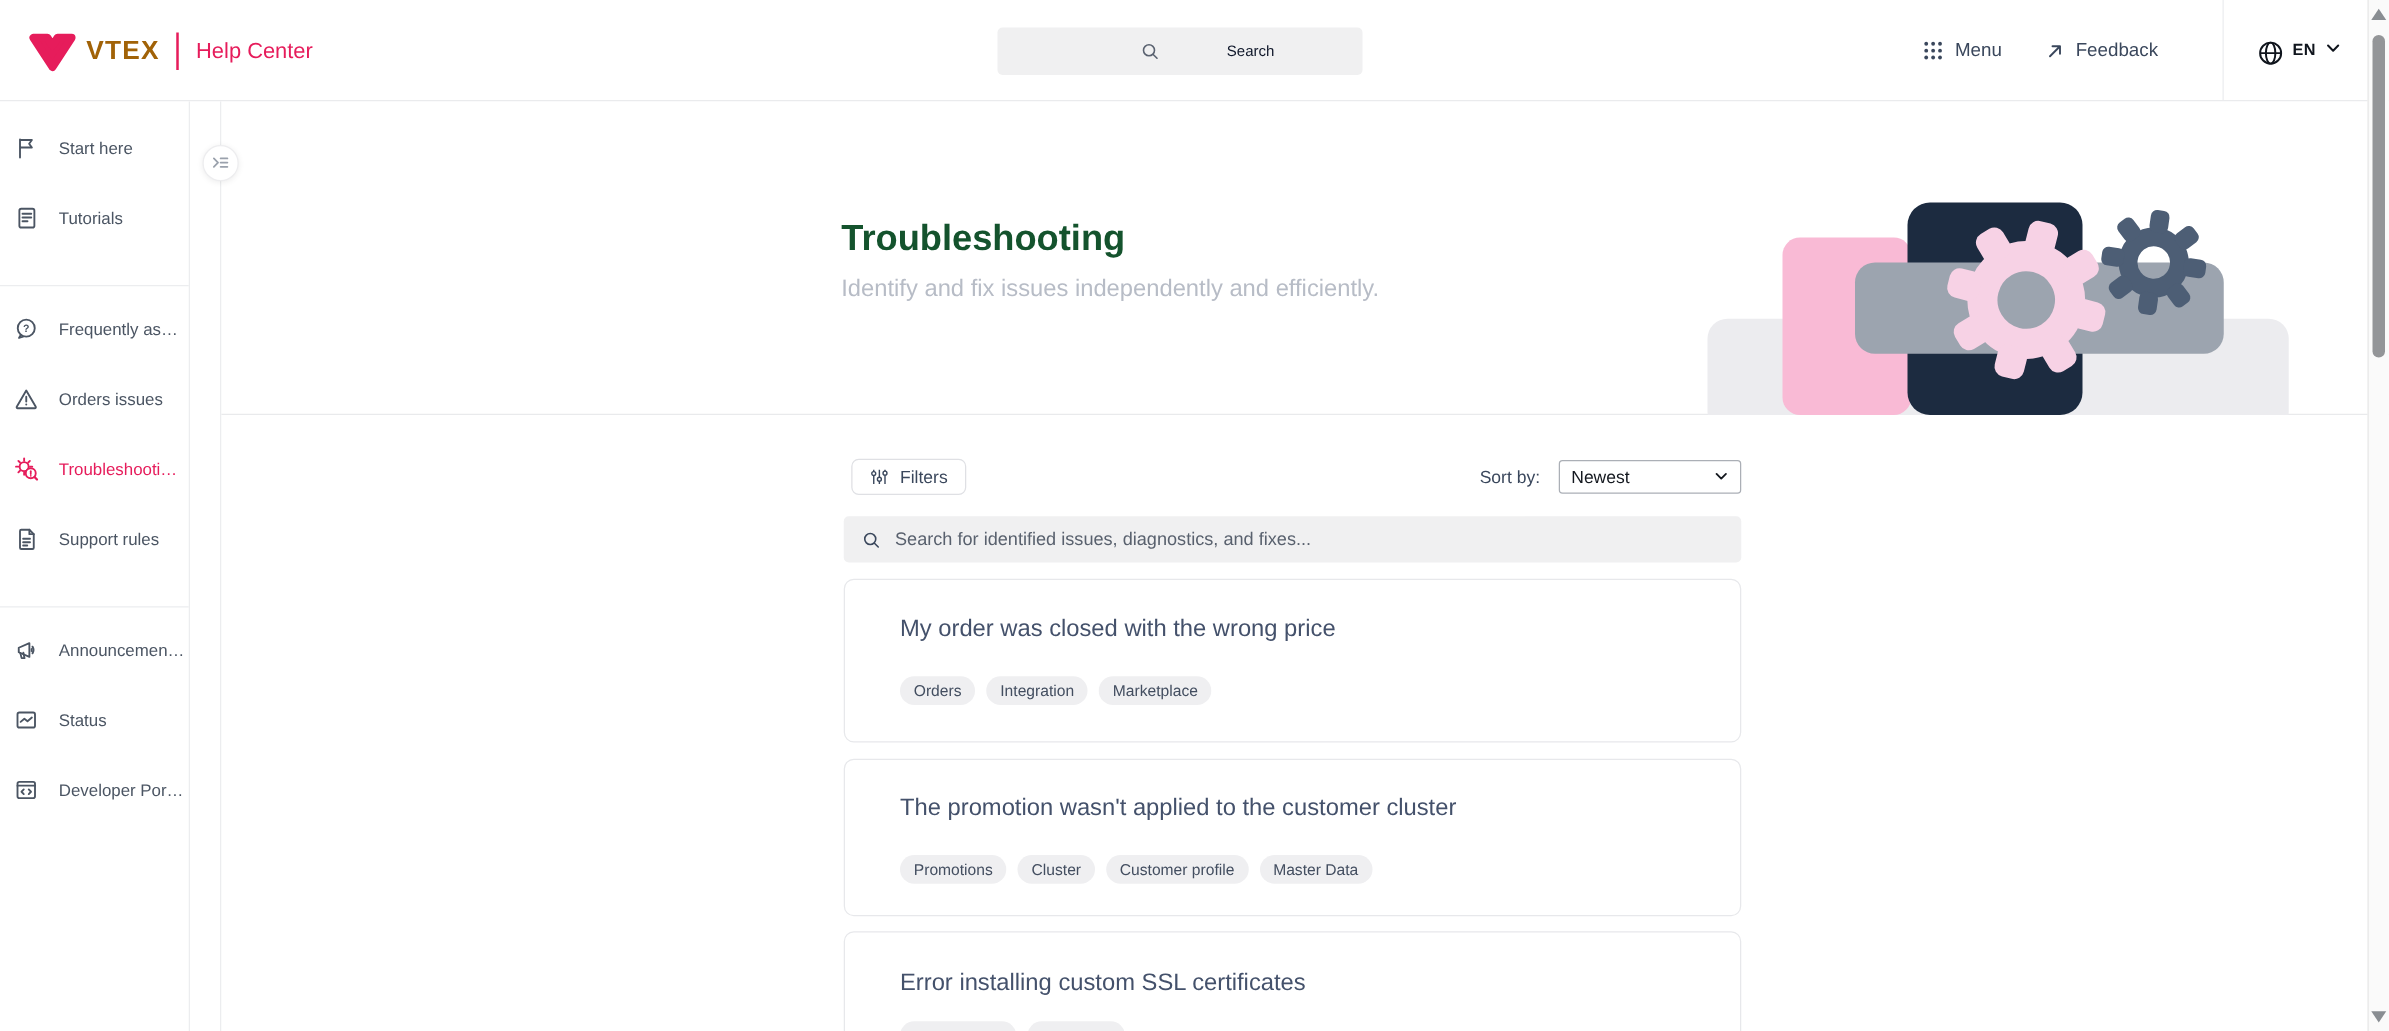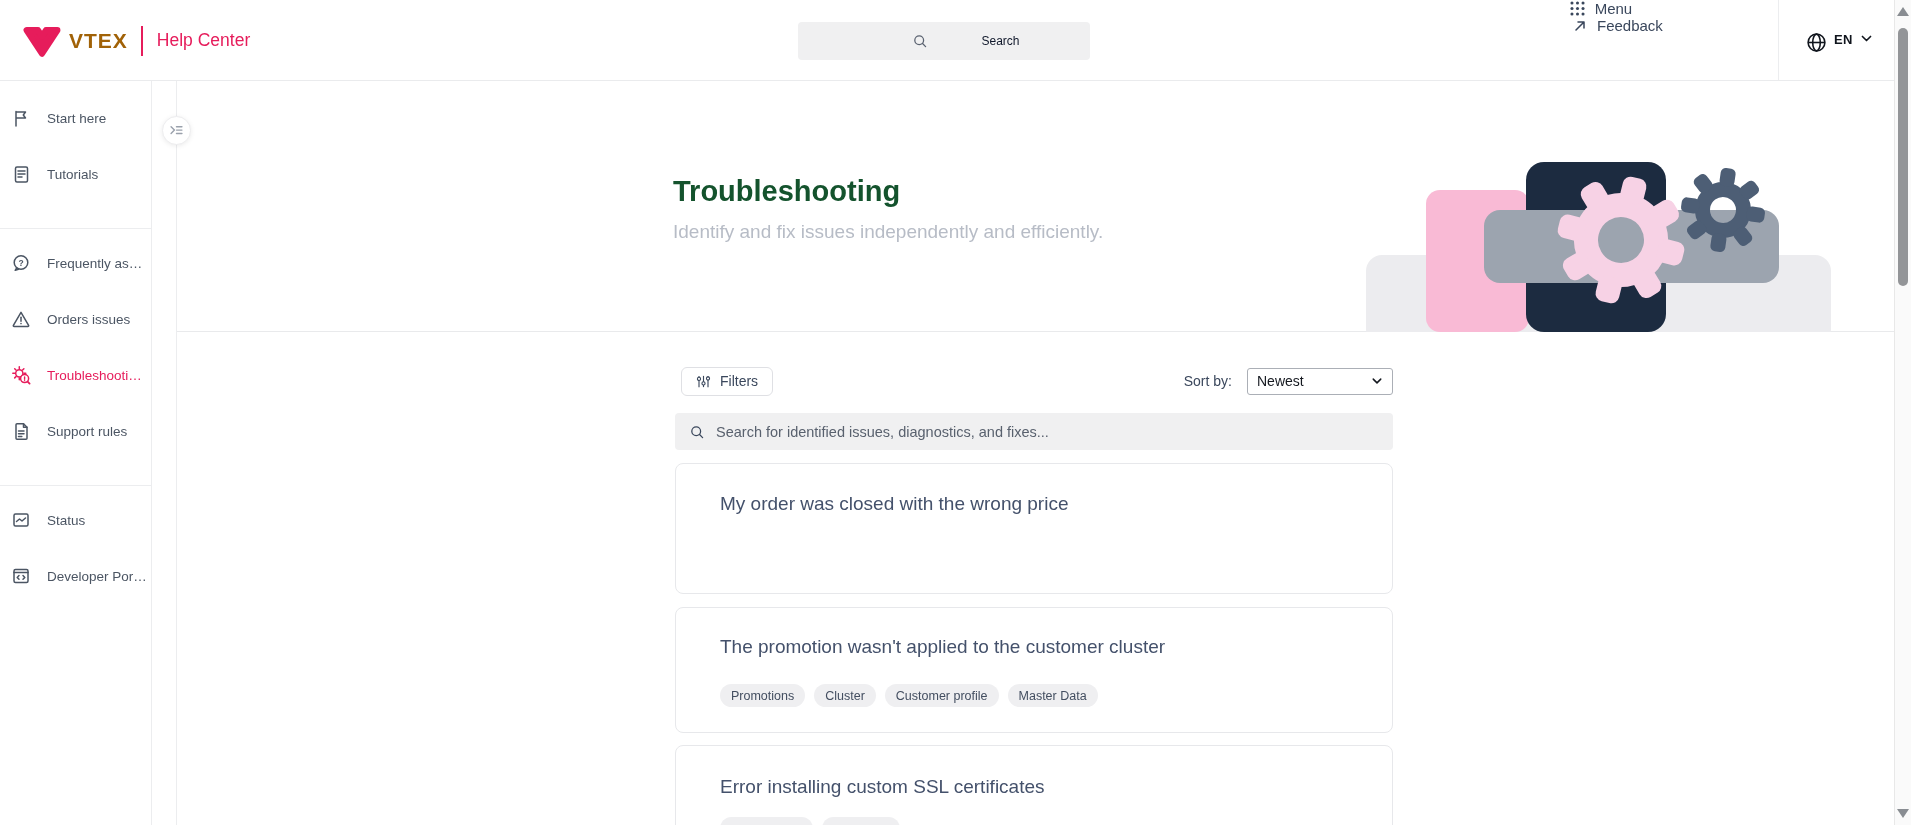--- a/index.html
+++ b/index.html
@@ -12,21 +12,21 @@
   .brand-wrap { position:absolute; left:22px; top:0; height:81px; display:flex; align-items:center; }
   .brand-word { font-size:21px; font-weight:bold; letter-spacing:1px; color:#a16207; margin-left:7px; }
   .brand-div { width:2px; height:30px; background:#E61C5B; margin-left:13px; }
   .brand-product { font-size:17.5px; color:#E61C5B; margin-left:14px; }
 
   .hdr-search { position:absolute; left:798px; top:22px; width:292px; height:38px; background:#F0F0F1;
                 border-radius:4px; display:flex; align-items:center; justify-content:center; gap:9px;
                 cursor:text; }
   .hdr-search span { font-size:12px; color:#0f172a;margin-left:44px; }
 
-  .hdr-right { position:absolute; left:1538px; top:0; height:81px; display:flex; align-items:center;flex-direction:column; }
+  .hdr-right { position:absolute; left:1538px; top:0; height:81px; display:flex; align-items:center; }
   .hdr-btn { display:flex; align-items:center; gap:9px; font-size:15px; font-weight:500; color:#3A475C;
              cursor:pointer; }
   .hdr-btn + .hdr-btn { margin-left:34px; }
   .hdr-vdiv { position:absolute; left:1778px; top:0; width:1px; height:80px; background:#ECEDEF; }
   .lang-wrap { position:absolute; left:1806px; top:0; height:81px; display:flex; align-items:flex-start;
                gap:7px; cursor:pointer;margin-top:32px; }
   .lang-code { font-size:13px; font-weight:bold; color:#10151D; letter-spacing:0.3px; }
 
   
   .sidebar { position:absolute; left:0; top:81px; width:152px; height:744px; background:#fff;
@@ -233,20 +233,31 @@
           <path d="M6 2.8 h6.5 L16 6.3 V17.2 a1 1 0 0 1 -1 1 H6 a1 1 0 0 1 -1 -1 V3.8 a1 1 0 0 1 1 -1 Z" fill="none" stroke="#4B5563" stroke-width="1.5" stroke-linecap="round" stroke-linejoin="round"></path>
           <path d="M12.5 2.8 V6.3 H16" fill="none" stroke="#4B5563" stroke-width="1.5" stroke-linecap="round" stroke-linejoin="round"></path>
           <line x1="7.5" y1="10" x2="13" y2="10" fill="none" stroke="#4B5563" stroke-width="1.5" stroke-linecap="round" stroke-linejoin="round"></line>
           <line x1="7.5" y1="12.8" x2="13" y2="12.8" fill="none" stroke="#4B5563" stroke-width="1.5" stroke-linecap="round" stroke-linejoin="round"></line>
           <line x1="7.5" y1="15.4" x2="10.8" y2="15.4" fill="none" stroke="#4B5563" stroke-width="1.5" stroke-linecap="round" stroke-linejoin="round"></line>
         </svg>
       </span>
       <span class="lbl">Support rules</span>
     </div>
     <div class="side-div"></div>
+    <div class="side-item">
+      <span class="side-icon">
+        <svg width="20" height="20" viewBox="0 0 20 20">
+          <path d="M4 8.2 L12.5 4.5 V15.5 L4 11.8 Z" fill="none" stroke="#4B5563" stroke-width="1.5" stroke-linecap="round" stroke-linejoin="round"></path>
+          <path d="M5.2 12.3 l1.1 4.2 h2.3 l-0.9 -4.3" fill="none" stroke="#4B5563" stroke-width="1.5" stroke-linecap="round" stroke-linejoin="round"></path>
+          <path d="M15 7.3 a5 5 0 0 1 0 5.4" fill="none" stroke="#4B5563" stroke-width="1.5" stroke-linecap="round" stroke-linejoin="round"></path>
+          <path d="M14.2 9.2 a2 2 0 0 1 0 1.6" fill="none" stroke="#4B5563" stroke-width="1.5" stroke-linecap="round" stroke-linejoin="round"></path>
+        </svg>
+      </span>
+      <span class="lbl">Announcemen…</span>
+    </div>
     <div class="side-item">
       <span class="side-icon">
         <svg width="20" height="20" viewBox="0 0 20 20">
           <rect x="3" y="4" width="14" height="12" rx="1.5" fill="none" stroke="#4B5563" stroke-width="1.5" stroke-linecap="round" stroke-linejoin="round"></rect>
           <path d="M5.5 11.5 l3 -2.5 2.5 2 3.5 -3" fill="none" stroke="#4B5563" stroke-width="1.5" stroke-linecap="round" stroke-linejoin="round"></path>
         </svg>
       </span>
       <span class="lbl">Status</span>
     </div>
     <div class="side-item">
@@ -348,20 +359,25 @@
         <circle cx="9" cy="9" r="5.5" fill="none" stroke="#3A475C" stroke-width="1.6"></circle>
         <line x1="13.2" y1="13.2" x2="17" y2="17" stroke="#3A475C" stroke-width="1.6" stroke-linecap="round"></line>
       </svg>
     </span>
     <input type="text" placeholder="Search for identified issues, diagnostics, and fixes..." style="">
   </div>
 
   <div class="cards" id="cards">
       <div class="card">
         <div class="card-title">My order was closed with the wrong price</div>
+        <div class="tag-row">
+          <span class="tag">Orders</span>
+          <span class="tag">Integration</span>
+          <span class="tag">Marketplace</span>
+        </div>
       </div>
       <div class="card">
         <div class="card-title">The promotion wasn't applied to the customer cluster</div>
         <div class="tag-row">
           <span class="tag">Promotions</span>
           <span class="tag">Cluster</span>
           <span class="tag">Customer profile</span>
           <span class="tag">Master Data</span>
         </div>
       </div>

